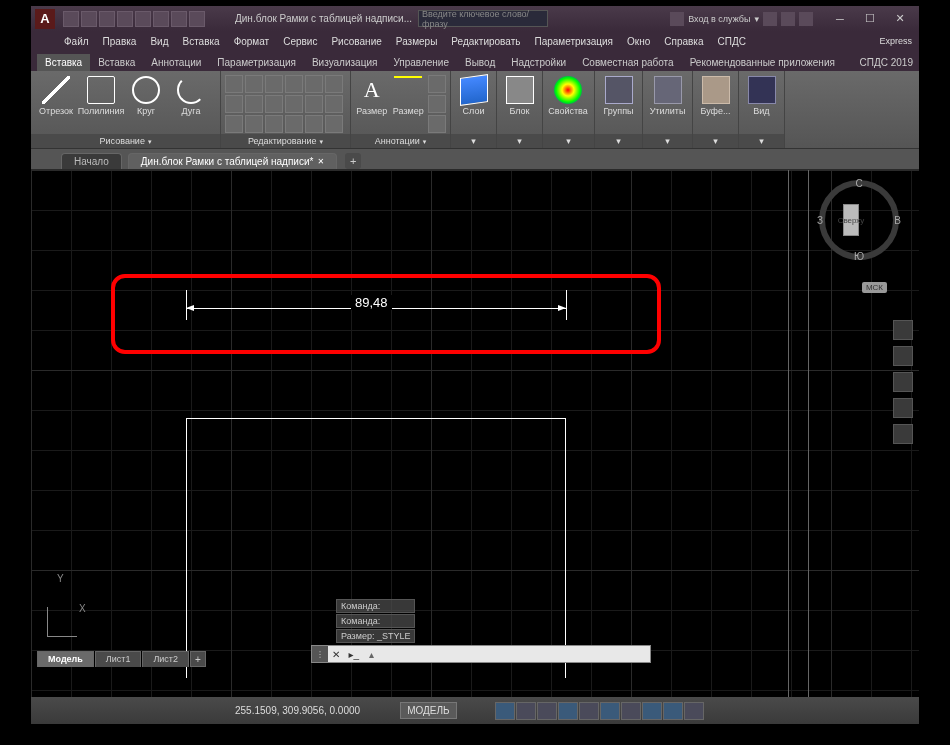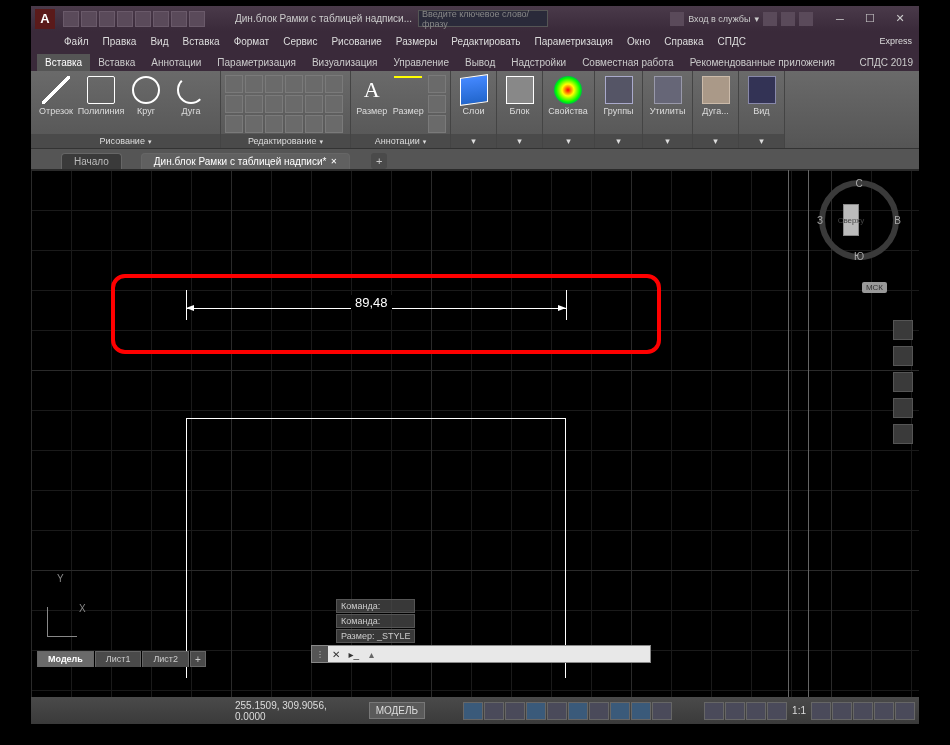--- a/index.html
+++ b/index.html
@@ -52,21 +52,21 @@
 .i-layer { background:linear-gradient(#48f,#26c); transform:skewY(-8deg); border:1px solid #fff; }
 .i-block { background:#888; border:1px solid #fff; }
 .i-prop { background:radial-gradient(circle,#f00 0,#ff0 30%,#0f0 60%,#00f 100%); border-radius:50%; }
 .i-grp { background:#556; border:1px solid #aac; }
 .i-util { background:#667; border:1px solid #99a; }
 .i-clip { background:#a98; border:1px solid #cba; }
 .i-view { background:#335; border:1px solid #88a; }
 
 
 .filetabs { height:20px; background:#555; display:flex; align-items:flex-end; font-size:10px; padding-left:30px; }
-.ftab { padding:2px 12px; background:#3a3a3a; color:#bbb; border-radius:4px 4px 0 0; margin-right:19px; border:1px solid #666; border-bottom:none; display:flex; align-items:center; gap:4px; }
+.ftab { padding:2px 12px; background:#3a3a3a; color:#bbb; border-radius:4px 4px 0 0; margin-right:6px; border:1px solid #666; border-bottom:none; display:flex; align-items:center; gap:4px; }
 .ftab.active { background:#606060; color:#fff; }
 .ftab .x { font-size:8px; }
 .addtab { width:16px; height:16px; background:#4a4a4a; color:#ccc; display:flex; align-items:center; justify-content:center; margin-left:2px; border-radius:3px; font-size:11px; }
 
 
 .canvas { position:absolute; left:0; top:164px; right:0; bottom:27px; background:#000; overflow:hidden; }
 .grid { position:absolute; inset:0; background-image:
   linear-gradient(#1a1a1a 1px,transparent 1px),
   linear-gradient(90deg,#1a1a1a 1px,transparent 1px);
   background-size:40px 40px; }
@@ -324,21 +324,21 @@
             <div class="icon i-util"></div>
             <span>Утилиты</span>
           </div>
         </div>
         <div class="panel-title">▾</div>
       </div>
     <div class="panel" style="width:46px">
         <div class="panel-body">
           <div class="big-btn">
             <div class="icon i-clip"></div>
-            <span>Дуга...</span>
+            <span>Буфе...</span>
           </div>
         </div>
         <div class="panel-title">▾</div>
       </div>
     <div class="panel" style="width:46px">
         <div class="panel-body">
           <div class="big-btn">
             <div class="icon i-view"></div>
             <span>Вид</span>
           </div>
@@ -429,27 +429,15 @@
       <div class="sb-ico"></div>
       <div class="sb-ico"></div>
       <div class="sb-ico on"></div>
       <div class="sb-ico"></div>
       <div class="sb-ico on"></div>
       <div class="sb-ico"></div>
       <div class="sb-ico on"></div>
       <div class="sb-ico on"></div>
       <div class="sb-ico"></div>
     </div>
-    <div class="sb-right">
-      <div class="sb-ico"></div>
-      <div class="sb-ico"></div>
-      <div class="sb-ico"></div>
-      <div class="sb-ico"></div>
-      <span class="sb-scale">1:1</span>
-      <div class="sb-ico"></div>
-      <div class="sb-ico"></div>
-      <div class="sb-ico"></div>
-      <div class="sb-ico"></div>
-      <div class="sb-ico"></div>
-    </div>
   </div>
 
 </div>
 
 </body></html>

